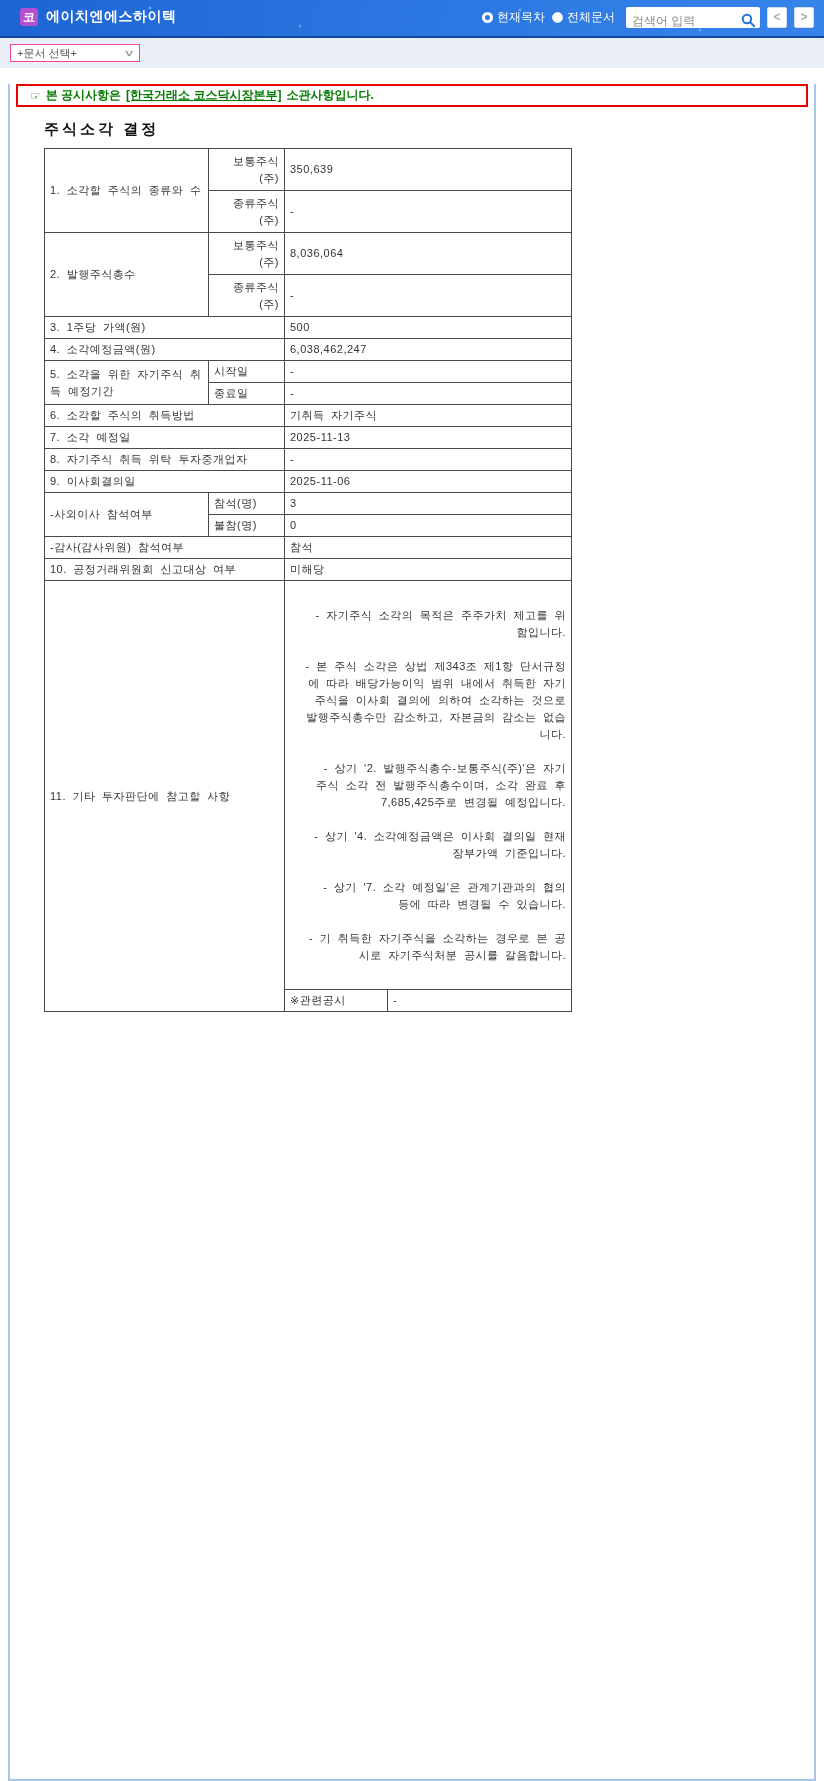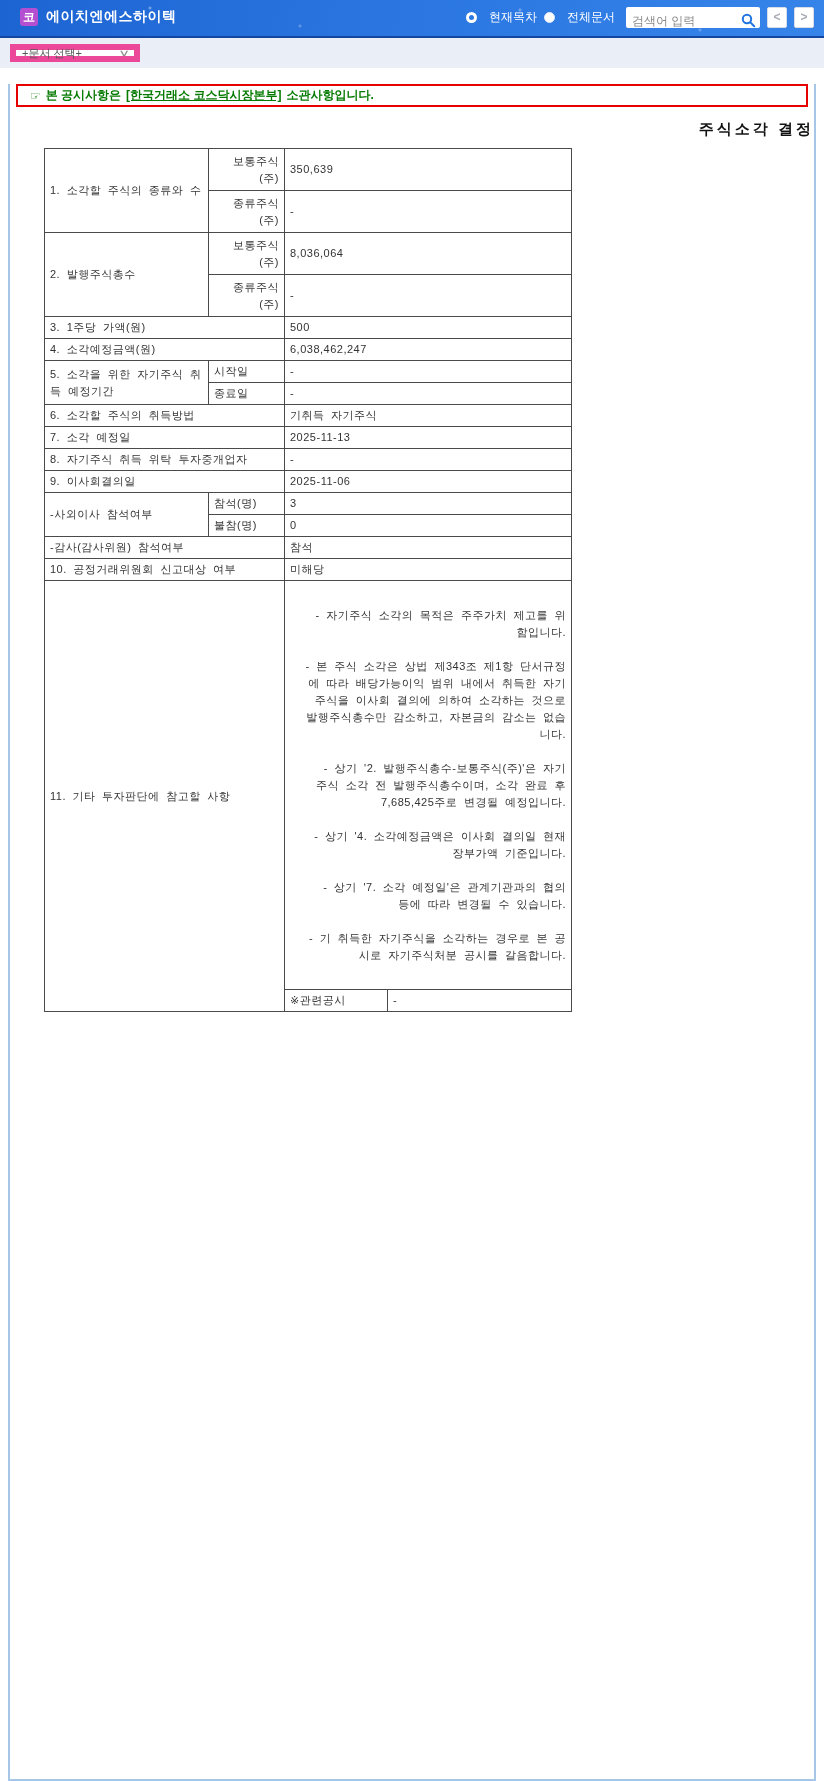--- a/index.html
+++ b/index.html
@@ -17,41 +17,41 @@
       linear-gradient(100deg,#1c64d2 0%,#2a75e0 45%,#3684ea 100%);
     border-bottom:2px solid #1246a0;
   }
   .badge {
     width:18px; height:18px; border-radius:3px; background:#b44fd2; color:#fff;
     font-size:12px; font-weight:bold; display:flex; align-items:center; justify-content:center;
     margin-right:8px; flex:0 0 auto;
   }
   .company { color:#fff; font-size:14px; font-weight:bold; letter-spacing:.5px; }
   .header-right { margin-left:auto; display:flex; align-items:center; gap:7px; }
-  .radio-group { display:flex; align-items:center; gap:12px; color:#fff; font-size:12px; cursor:pointer; }
+  .radio-group { display:flex; align-items:center; gap:4px; color:#fff; font-size:12px; cursor:pointer; }
   .radio { width:11px; height:11px; border-radius:50%; display:inline-block; }
   .radio.ring { border:3px solid #fff; background:transparent; }
   .radio.dot  { background:#fff; border:1px solid #dfe9ff; }
   .searchbox {
     display:flex; align-items:flex-end; background:#fff; border-radius:2px;
     height:21px; width:134px; padding:0 4px 0 6px; margin-left:4px;
   }
   .searchbox input { border:none; outline:none; width:100%; font-size:12px; color:#333;
     font-family:"Liberation Sans","DejaVu Sans",sans-serif; }
   .searchbox input::placeholder { color:#8a8a8a; }
   .search-icon { flex:0 0 auto; display:flex; align-items:center; cursor:pointer; }
   .navbtn {
     width:20px; height:21px; background:#fff; border:1px solid #d7dde8; border-radius:2px;
     color:#a7abb5; font-size:12px; font-weight:bold; line-height:1; cursor:pointer;
   }
 
   
   .subbar { height:30px; background:#e9eef7; padding:6px 0 0 10px; }
   .doc-select {
-    width:130px; height:18px; background:#fff; border:6px solid #ec4899;
+    width:130px; height:18px; background:#fff; border:1px solid #ec4899;
     display:flex; align-items:center; justify-content:space-between;
     padding:0 6px; font-size:11px; color:#555; cursor:pointer;
   }
   .doc-select .chev { color:#909090; font-size:9px; transform:scaleX(1.8); }
 
   
   .frame {
     margin:0 8px; background:#fff; position:relative; height:1697px;
     border-left:2px solid #a6c6e8; border-right:2px solid #a6c6e8; border-bottom:2px solid #a6c6e8;
   }
@@ -69,21 +69,20 @@
     position:relative; z-index:2; margin:16px 6px 0 6px; background:#fff;
     border:2px solid #e60000; height:23px; display:flex; align-items:center;
     padding-left:12px; font-size:12px; font-weight:bold; color:#057a00; gap:5px;
     white-space:nowrap;
   }
   .notice .u { text-decoration:underline; }
 
   .title {
     margin:13px 0 9px 34px; font-size:15px; font-weight:bold; color:#111;
     letter-spacing:3px;
-    text-align:right;
   }
 
   
   table.disc { border-collapse:collapse; margin-left:34px; width:527px; table-layout:fixed; }
   table.disc td {
     border:1px solid #4a4a4a; font-size:11px; color:#333;
     padding:1px 5px; letter-spacing:.5px; word-spacing:3px; line-height:17px;
     vertical-align:middle; overflow:hidden;
   }
   tr.double td { height:42px; }

